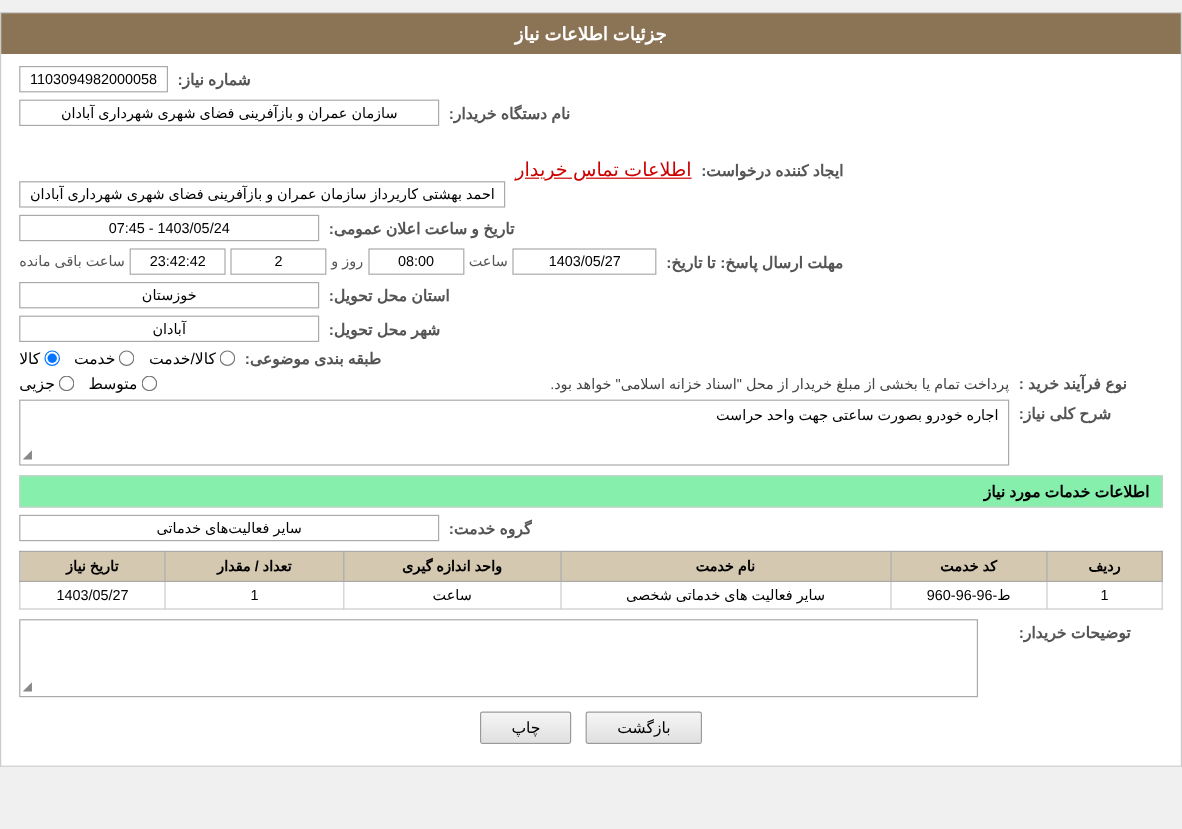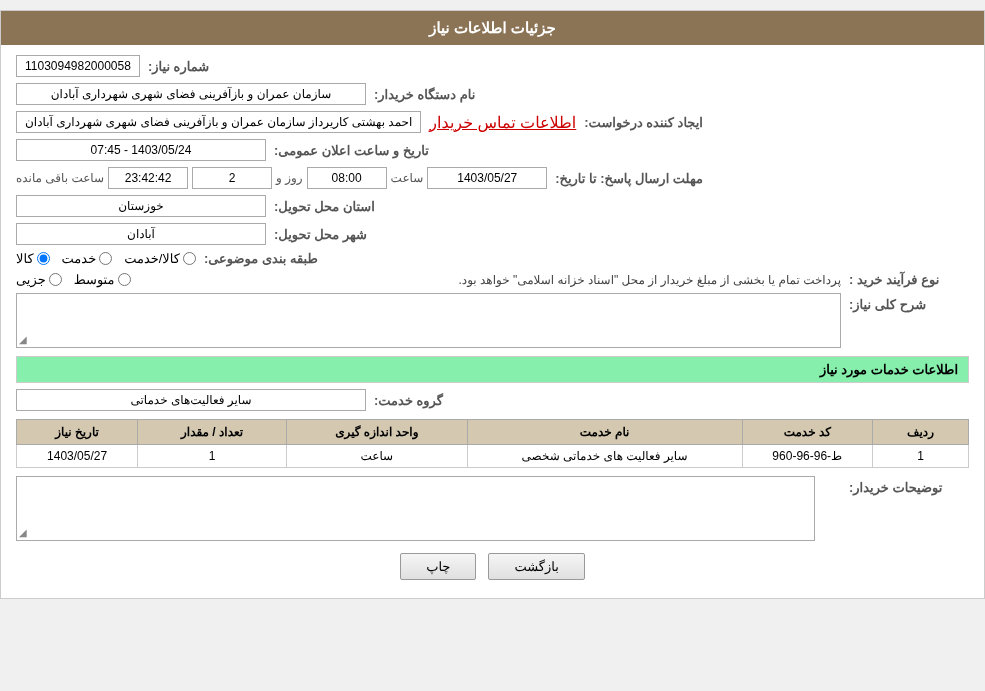--- a/index.html
+++ b/index.html
@@ -185,21 +185,21 @@
 
     <div class="form-row">
       <span class="label">نام دستگاه خریدار:</span>
       <div class="value-box wide">سازمان عمران و بازآفرینی فضای شهری شهرداری آبادان</div>
     </div>
 
     <div class="form-row">
       <span class="label">ایجاد کننده درخواست:</span>
       <div style="display:flex; align-items:center; gap:8px;">
         <span class="link-text">اطلاعات تماس خریدار</span>
-        <div class="value-box" style="min-width:380px;">احمد بهشتی کاریرداز سازمان عمران و بازآفرینی فضای شهری شهرداری آبادان</div>
+        <div class="value-box" style="min-width:380px;margin-top:40px;">احمد بهشتی کاریرداز سازمان عمران و بازآفرینی فضای شهری شهرداری آبادان</div>
       </div>
     </div>
 
     <div class="form-row">
       <span class="label">تاریخ و ساعت اعلان عمومی:</span>
       <div class="value-box medium">1403/05/24 - 07:45</div>
     </div>
 
     <div class="form-row">
       <span class="label">مهلت ارسال پاسخ: تا تاریخ:</span>
@@ -256,20 +256,21 @@
             <span>جزیی</span>
           </div>
         </div>
       </div>
     </div>
 
     <div class="form-row" style="align-items:flex-start; margin-top:6px;">
       <span class="label" style="margin-top:4px;">شرح کلی نیاز:</span>
       <div class="textarea-wrap">
         <div class="description-box">
+          <span>اجاره خودرو بصورت ساعتی جهت واحد حراست</span>
           <span class="resize-indicator">◢</span>
         </div>
       </div>
     </div>
 
     <div class="section-title">اطلاعات خدمات مورد نیاز</div>
 
     <div class="form-row">
       <span class="label">گروه خدمت:</span>
       <div class="value-box wide">سایر فعالیت‌های خدماتی</div>

